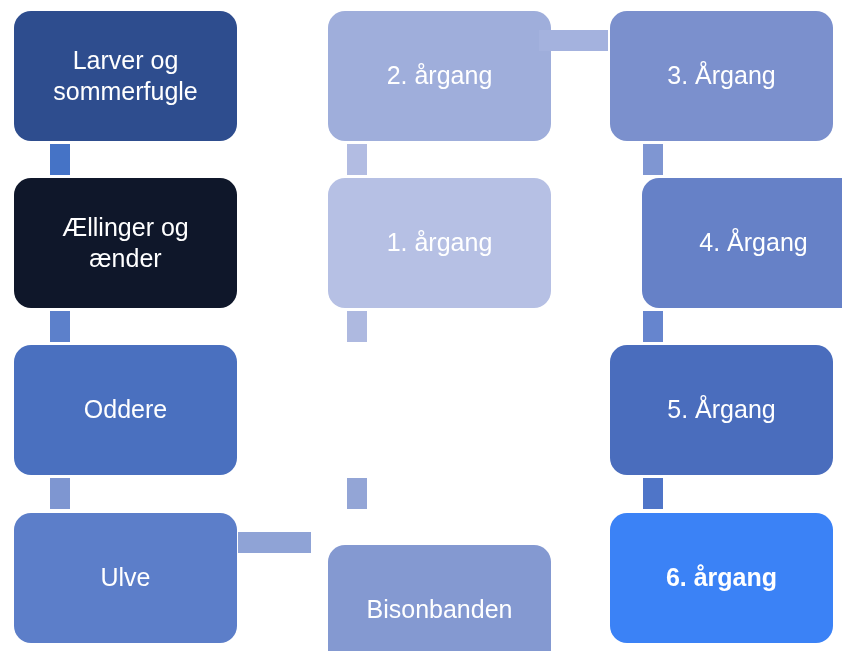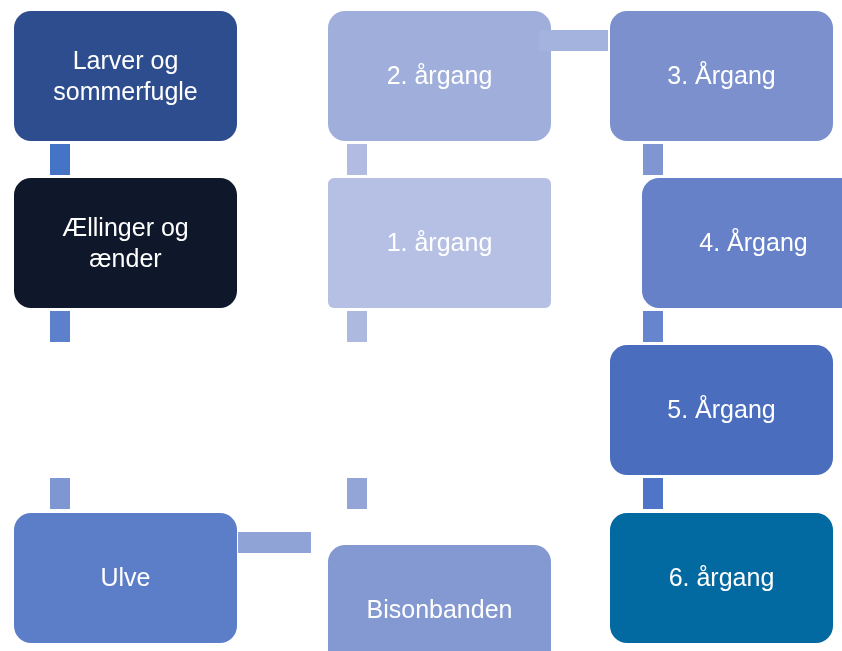--- a/index.html
+++ b/index.html
@@ -42,44 +42,47 @@
 <div class="diagram">
 
   <div class="node c1 r1" style="background-color: rgb(46, 77, 142);">
     <span class="node-label">Larver og
 sommerfugle</span>
   </div>
   <div class="node c1 r2" style="background-color: #0f172a; align-items: center;">
     <span class="node-label">Ællinger og
 ænder</span>
   </div>
+  <div class="node c1 r3" style="background-color: rgb(74, 112, 191);">
+    <span class="node-label">Oddere</span>
+  </div>
   <div class="node c1 r4" style="background-color: rgb(92, 126, 201); text-align: right;">
     <span class="node-label">Ulve</span>
   </div>
 
   <div class="node c2 r1" style="background-color: rgb(159, 174, 219);">
     <span class="node-label">2. årgang</span>
   </div>
-  <div class="node c2 r2" style="background-color: rgb(182, 192, 228); border-radius: 6px;">
+  <div class="node c2 r2" style="background-color: rgb(182, 192, 228);">
     <span class="node-label">1. årgang</span>
   </div>
   <div class="node c2 r4" style="background-color: rgb(132, 153, 209); margin-top: 32px;">
     <span class="node-label">Bisonbanden</span>
   </div>
 
   <div class="node c3 r1" style="background-color: rgb(123, 144, 205);">
     <span class="node-label">3. Årgang</span>
   </div>
   <div class="node c3 r2" style="background-color: rgb(102, 129, 199); margin-left: 32px;">
     <span class="node-label">4. Årgang</span>
   </div>
   <div class="node c3 r3" style="background-color: rgb(74, 109, 189); align-items: center;">
     <span class="node-label">5. Årgang</span>
   </div>
-  <div class="node c3 r4" style="background-color: #0369a1;">
+  <div class="node c3 r4" style="background-color: #3b82f6; font-weight: bold;">
     <span class="node-label">6. årgang</span>
   </div>
 
   <div class="conn v vc1 vg1" style="background-color: rgb(69, 115, 198);"></div>
   <div class="conn v vc1 vg2" style="background-color: rgb(92, 128, 203);"></div>
   <div class="conn v vc1 vg3" style="background-color: rgb(126, 150, 209);"></div>
   <div class="conn h h-bottom" style="background-color: rgb(143, 163, 214);"></div>
   <div class="conn v vc2 vg3" style="background-color: rgb(147, 165, 214);"></div>
   <div class="conn v vc2 vg2" style="background-color: rgb(174, 185, 224);"></div>
   <div class="conn v vc2 vg1" style="background-color: rgb(178, 188, 226);"></div>

